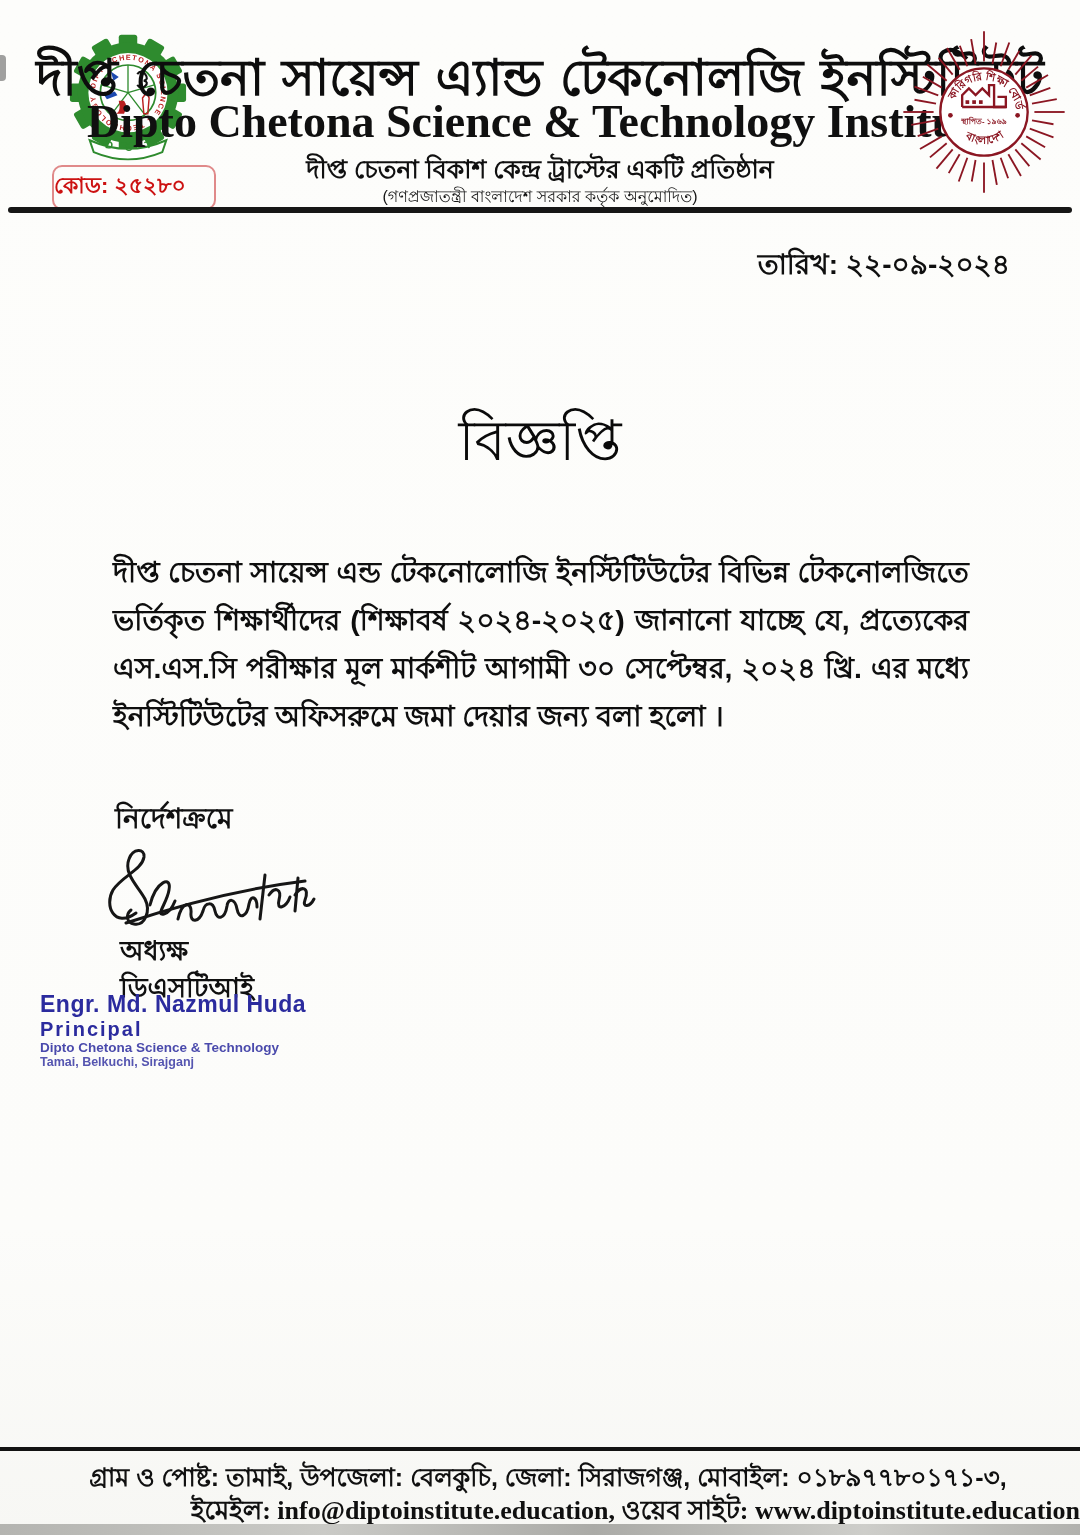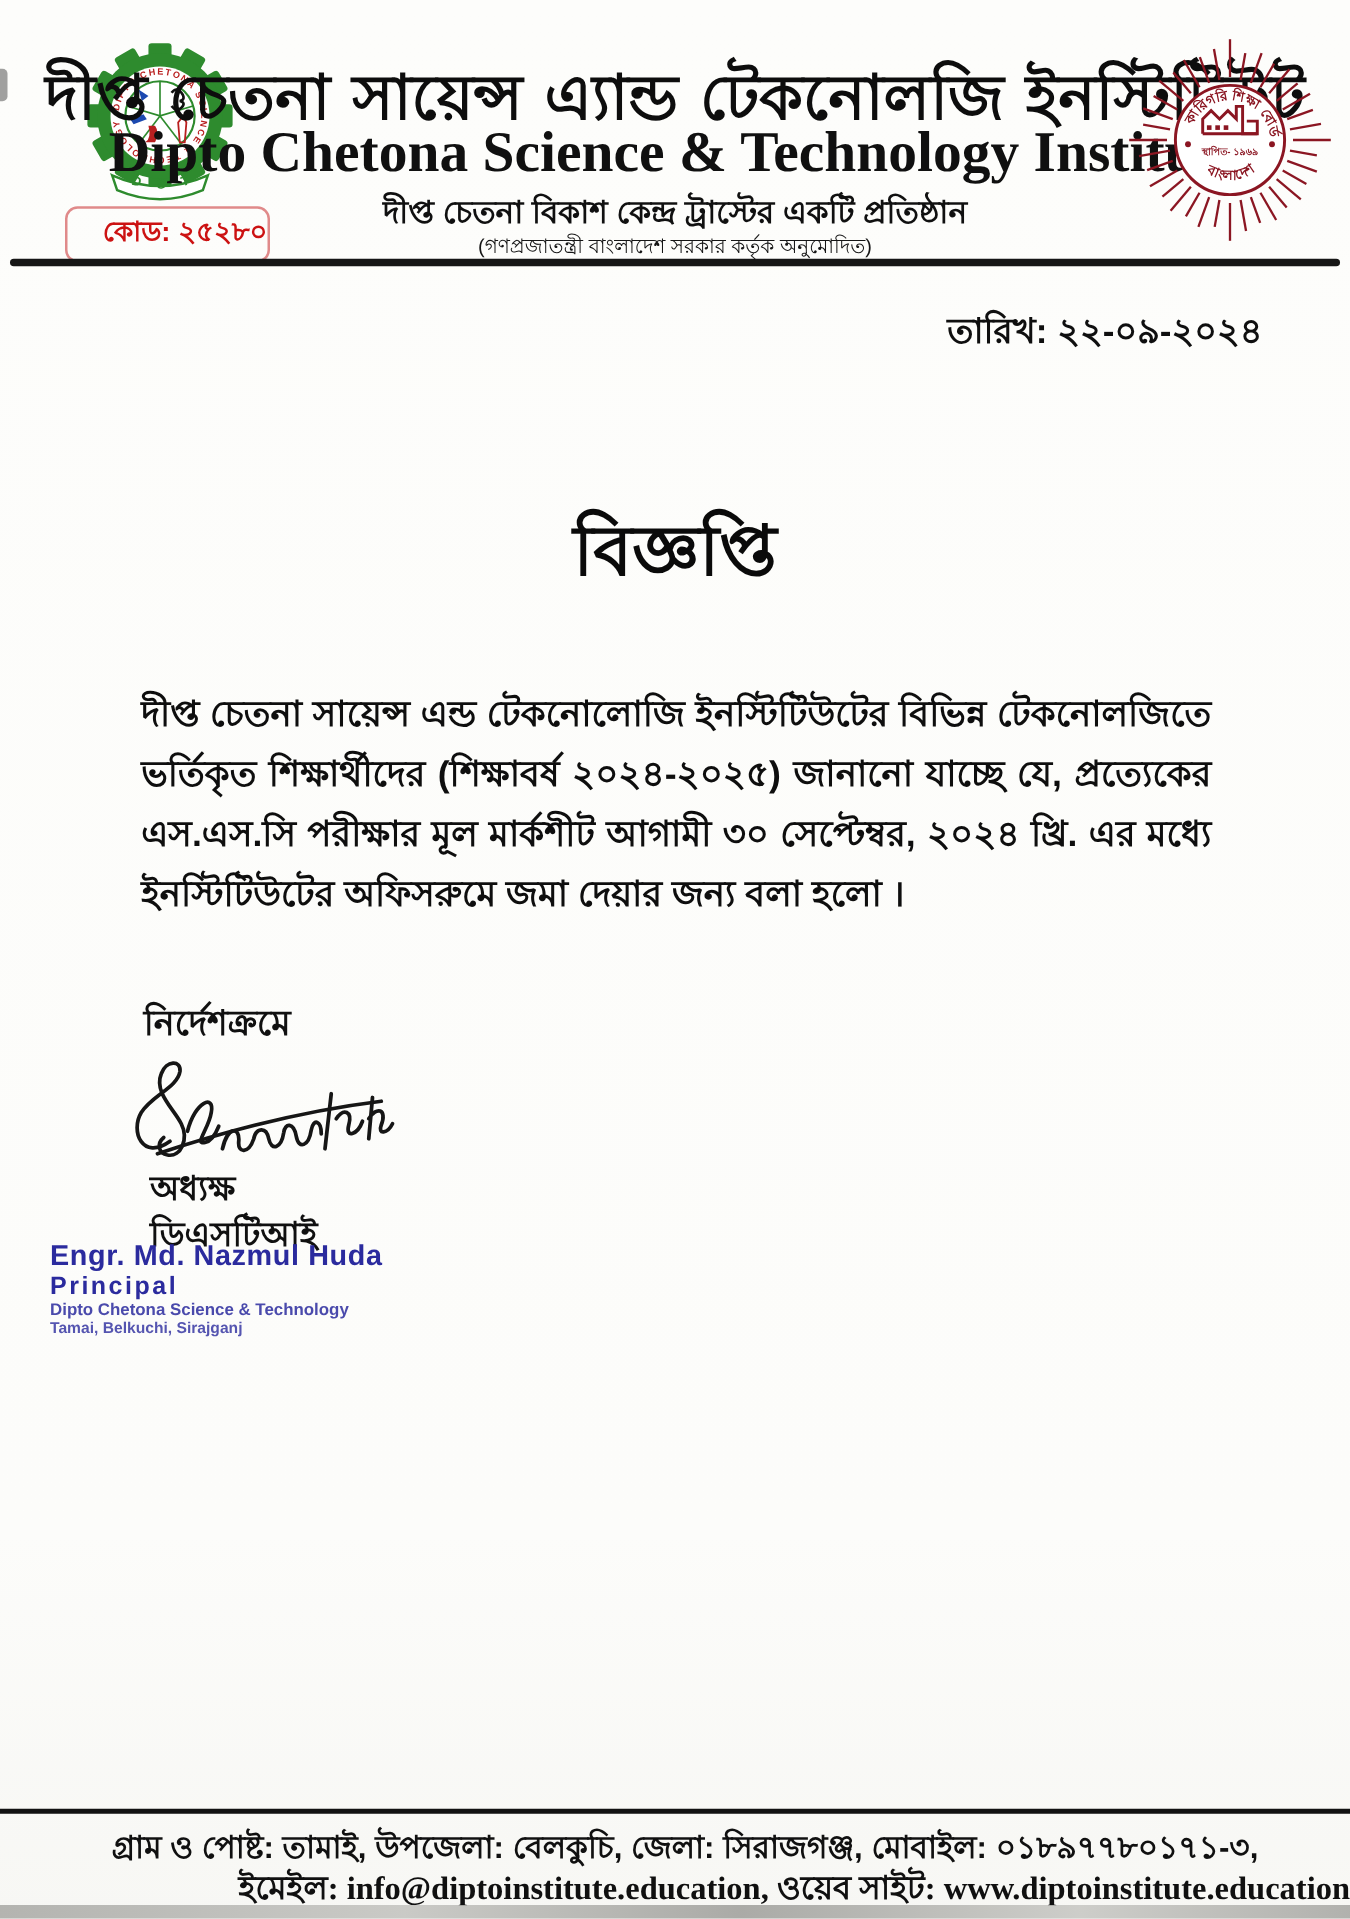--- a/index.html
+++ b/index.html
@@ -30,38 +30,38 @@
   .hdr-sub{
     left:0;right:0;top:150px;text-align:center;
     font-size:25px;font-weight:700;color:#101010;
   }
   .hdr-approval{
     left:0;right:0;top:184px;text-align:center;
     font-size:16px;font-weight:500;color:#151515;
   }
   .code-badge{
     left:52px;top:165px;width:160px;
-    text-align:right;
+    text-align:left;
     font-size:22px;font-weight:700;color:#cc1212;
     border:2px solid #e08a8a;border-radius:10px;
     padding:1px 0 3px 0;
   }
   .hdr-rule{
     left:8px;top:207px;width:1064px;height:6px;
     background:#161616;border-radius:3px;
   }
 
   
   .memo-no{left:115px;top:243px;font-size:28px;font-weight:600;color:#0f0f0f;}
   .memo-date{right:70px;top:243px;font-size:28px;font-weight:600;color:#0f0f0f;}
 
   
   .notice-title{
     left:0;right:0;top:398px;text-align:center;
-    font-size:56px;font-weight:700;color:#0a0a0a;
+    font-size:56px;font-weight:400;color:#0a0a0a;
   }
   .notice-body{
     left:113px;top:548px;width:856px;
     font-size:28.5px;line-height:48px;font-weight:600;
     text-align:justify;color:#0e0e0e;
   }
 
   
   .by-order{left:115px;top:797px;font-size:28px;font-weight:600;color:#101010;}
   .sig-svg{left:98px;top:843px;}

